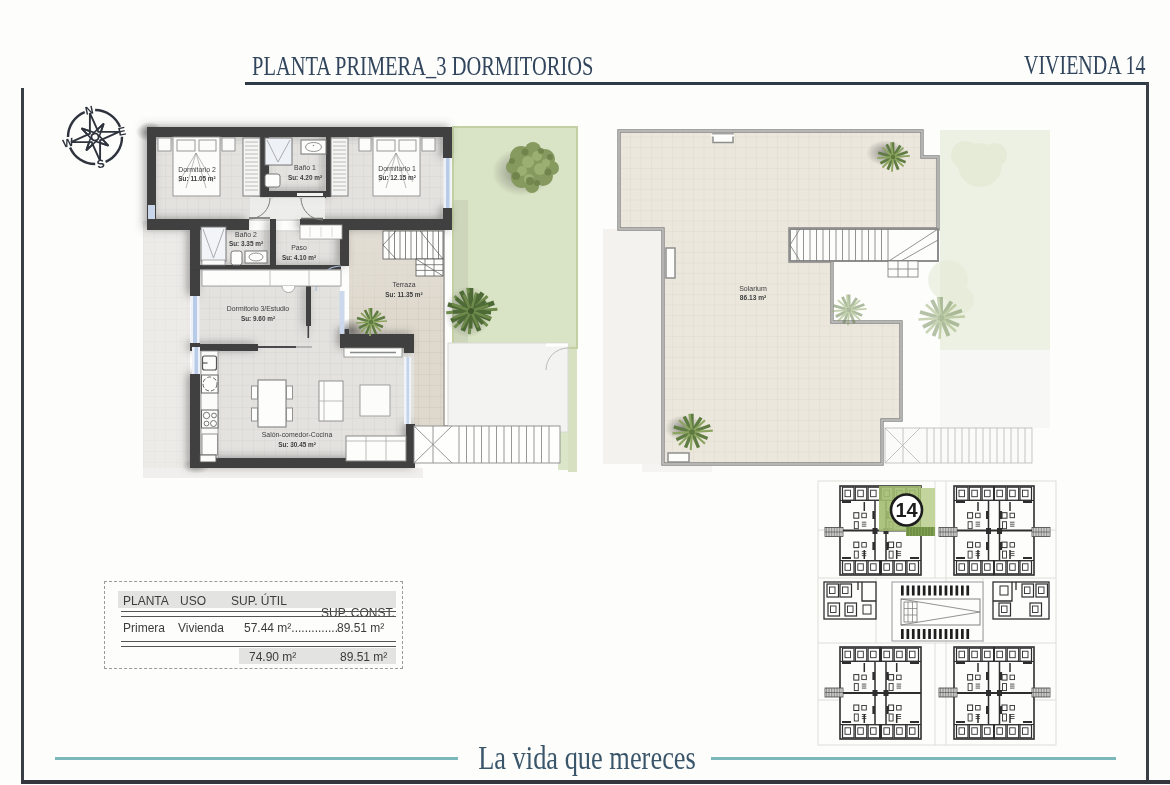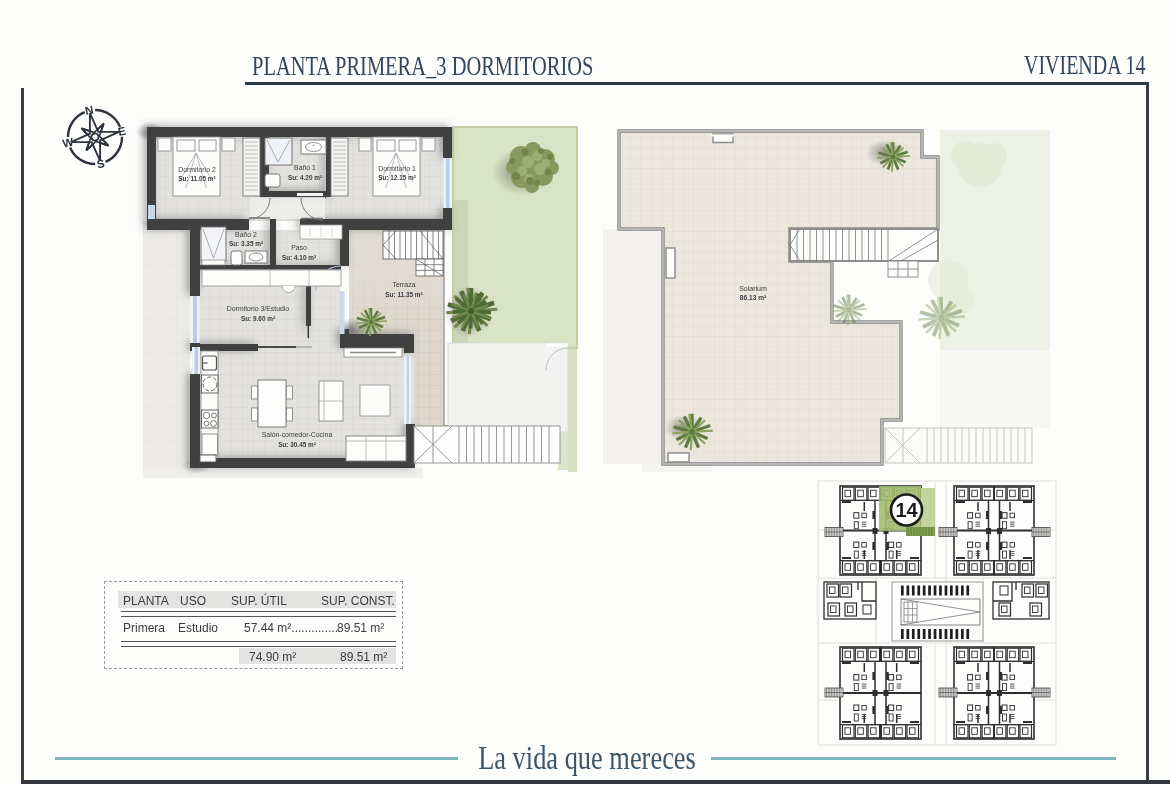--- a/index.html
+++ b/index.html
@@ -698,26 +698,26 @@
  <text x="906.5" y="517" font-family="Liberation Sans, sans-serif" font-size="20" font-weight="bold" fill="#1c1c1c" text-anchor="middle">14</text>
  </g>
 </svg>
 
 <div class="abs" style="left:104px;top:581px;width:297px;height:86px;border:1px dashed #9a9a9a;font-size:12px;color:#3c3c3c;">
 
   <div class="abs" style="left:13px;top:9px;width:278px;height:17px;background:#e3e3e2;"></div>
   <div class="abs" style="left:18px;top:12px;">PLANTA</div>
   <div class="abs" style="left:75px;top:12px;text-align:center;">USO</div>
   <div class="abs" style="left:126px;top:12px;">SUP. ÚTIL</div>
-  <div class="abs" style="left:216px;top:12px;">SUP. CONST.</div>
+  <div class="abs" style="left:216px;top:24px;">SUP. CONST.</div>
 
   <div class="abs" style="left:16px;top:29px;width:275px;height:4px;border-top:1px solid #555;border-bottom:1px solid #555;"></div>
 
   <div class="abs" style="left:18px;top:39px;text-align:center;">Primera</div>
-  <div class="abs" style="left:73px;top:39px;">Estudio</div>
+  <div class="abs" style="left:73px;top:39px;">Vivienda</div>
   <div class="abs" style="left:139px;top:39px;">57.44 m²..............</div>
   <div class="abs" style="left:232px;top:39px;">89.51 m²</div>
 
   <div class="abs" style="left:16px;top:59px;width:275px;height:4px;border-top:1px solid #555;border-bottom:1px solid #555;"></div>
 
   <div class="abs" style="left:134px;top:66px;width:157px;height:16px;background:#e3e3e2;"></div>
   <div class="abs" style="left:144px;top:68px;">74.90 m²</div>
   <div class="abs" style="left:235px;top:68px;">89.51 m²</div>
 </div>
 

